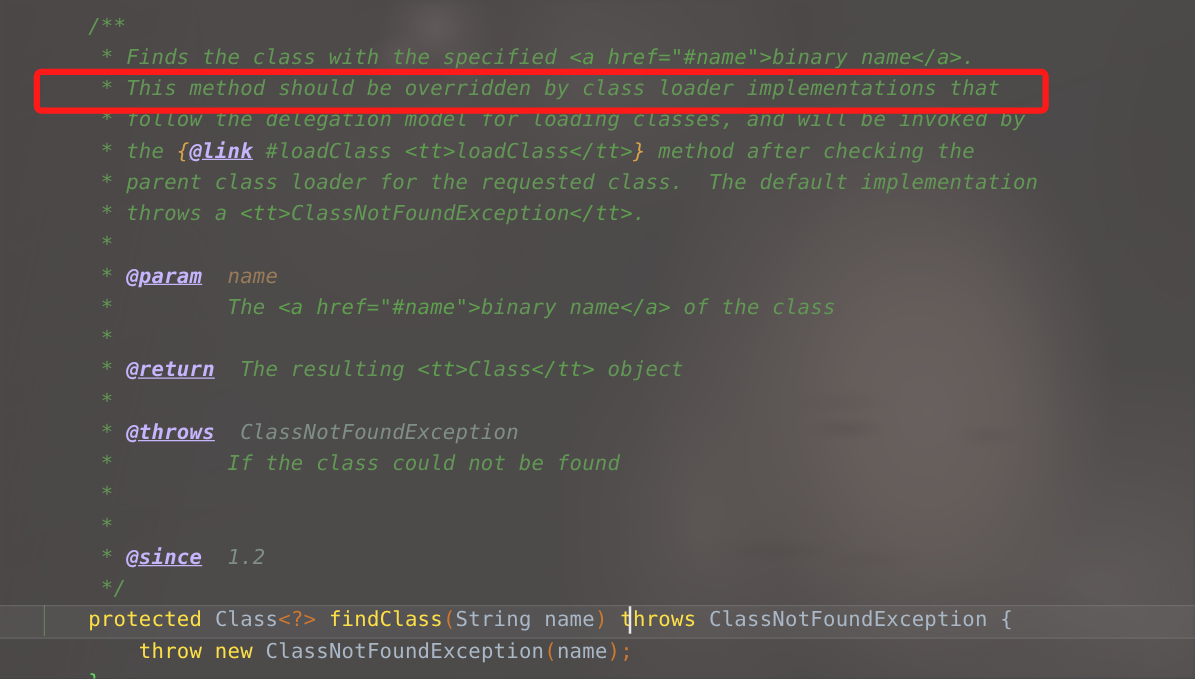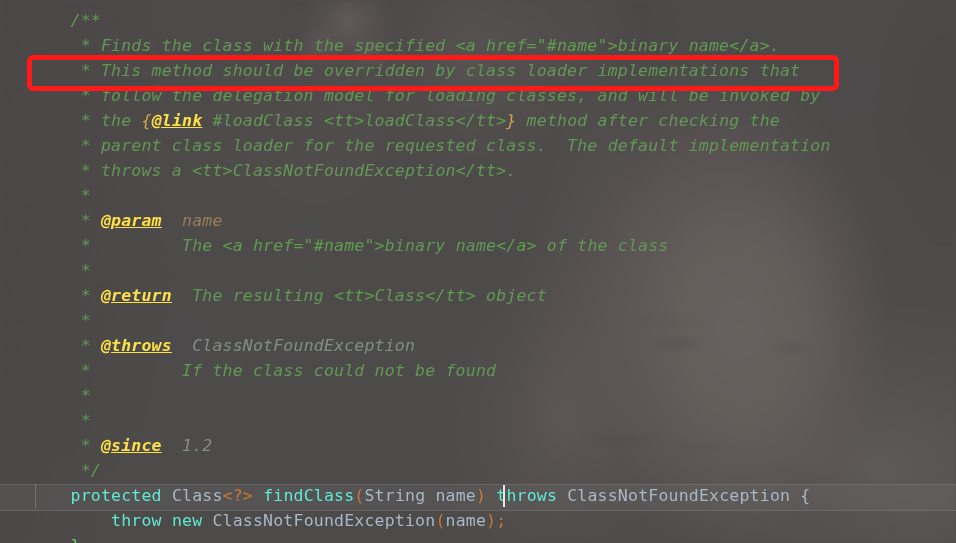--- a/index.html
+++ b/index.html
@@ -154,25 +154,25 @@
   }
   #code .line {
     height: 25px;
     padding-left: 30px;
     box-sizing: border-box;
   }
 
   
   .cmt       { color: #629755; font-style: italic; }        
   .cmt-tag   { color: #5e9e4e; font-style: italic; }        
-  .jdoc-tag  { color: #fde047; font-style: italic; font-weight: bold; text-decoration: underline; }
+  .jdoc-tag  { color: #c4b5fd; font-style: italic; font-weight: bold; text-decoration: underline; }
   .jdoc-val  { color: #9a7b5a; font-style: italic; }        
   .jdoc-typ  { color: #7f8f87; font-style: italic; }        
   .brace-hl  { color: #d8a44a; font-style: italic; }        
-  .kw        { color: #5eead4; }                            
+  .kw        { color: #fde047; }                            
   .typ       { color: #a9b7c6; }
   .gen       { color: #cc7832; }                            
   .paren     { color: #cc7832; }
   .brace-m   { color: #5fd95f; }                            
   .semi      { color: #cc7832; }
 </style>
 </head>
 <body>
 
 <div id="editor">

